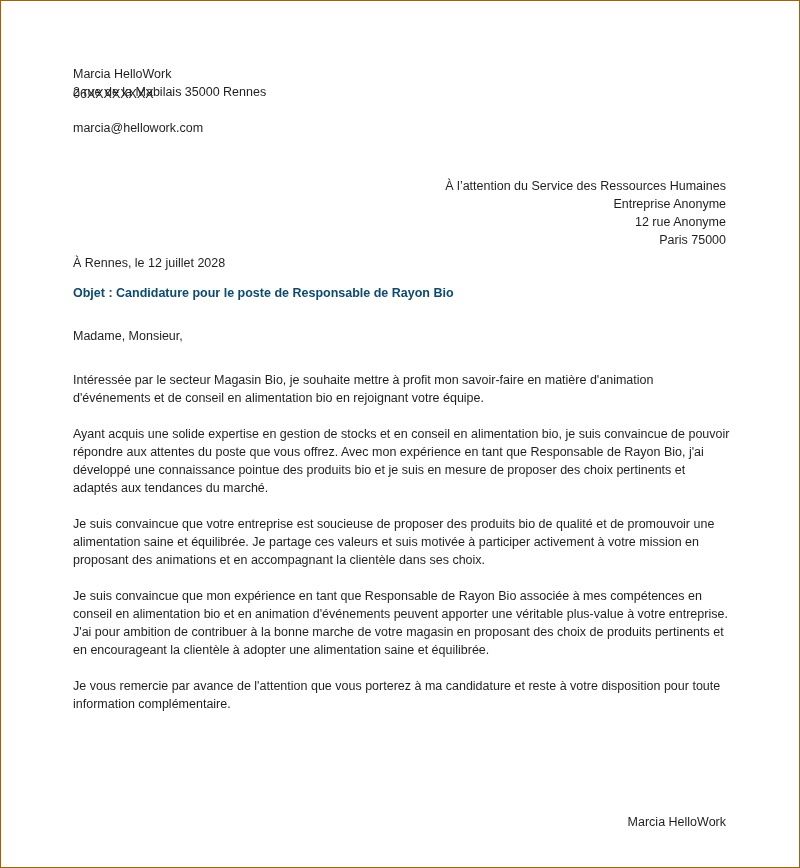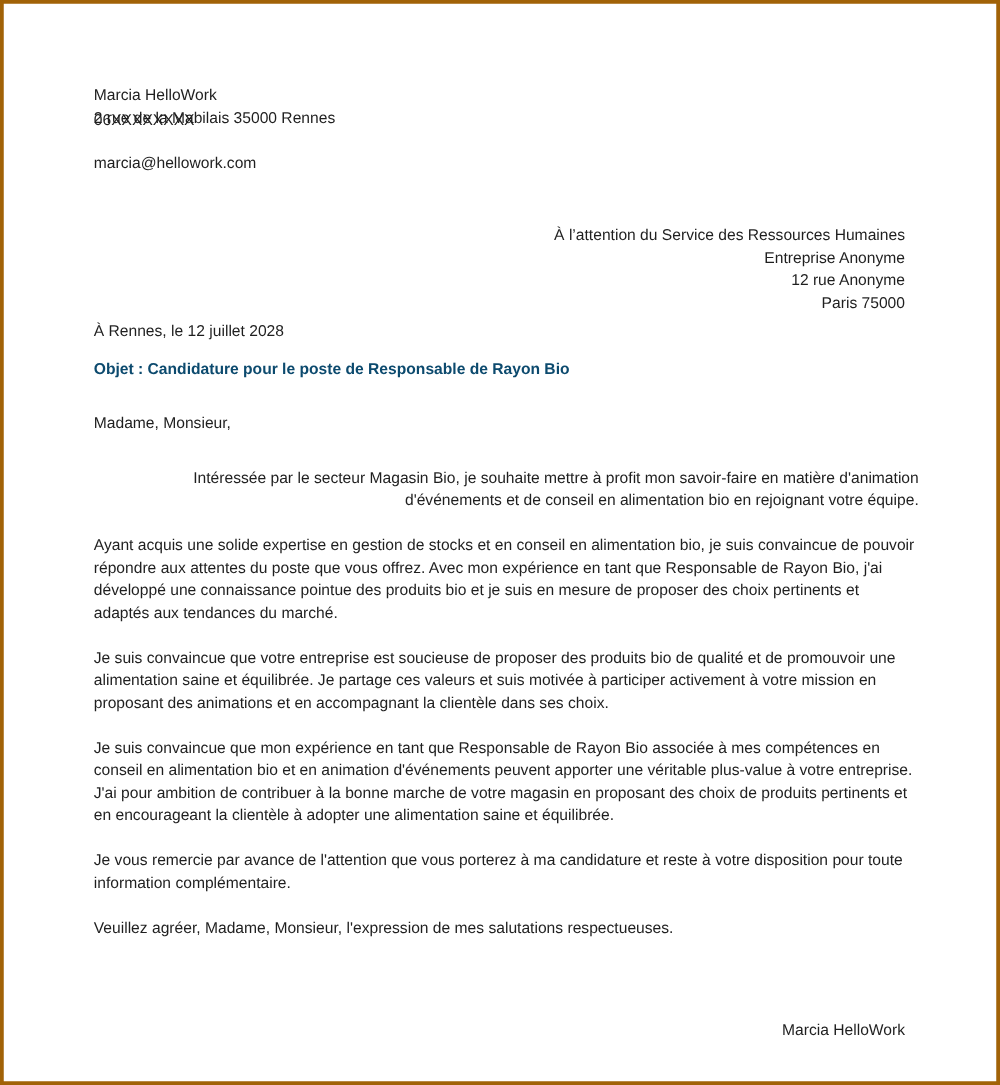--- a/index.html
+++ b/index.html
@@ -9,21 +9,21 @@
     }
     body {
       width: 800px;
       height: 868px;
       overflow: hidden;
     }
     .page {
       box-sizing: border-box;
       width: 800px;
       height: 868px;
-      border: 3px solid #a16207;
+      border: 1px solid #a16207;
       position: relative;
       background: #ffffff;
       font-family: "Liberation Sans", "DejaVu Sans", sans-serif;
       font-size: 12.5px;
       color: #1f1f1f;
     }
     .line {
       position: absolute;
       white-space: nowrap;
       line-height: 18px;
@@ -57,22 +57,21 @@
     <div class="line right" style="top:184px;">12 rue Anonyme</div>
     <div class="line right" style="top:202px;">Paris 75000</div>
   </div>
 
   <div class="line left" style="top:253px;">À Rennes, le 12 juillet 2028</div>
 
   <div class="line left bold" style="top:283px;">Objet : Candidature pour le poste de Responsable de Rayon Bio</div>
 
   <div class="line left" style="top:326px;">Madame, Monsieur,</div>
 
-  <p class="para" style="top:370px;text-align:right;">Intéressée par le secteur Magasin Bio, je souhaite mettre à profit mon savoir-faire en matière d'animation d'événements et de conseil en alimentation bio en rejoignant votre équipe.</p>
+  <p class="para" style="top:370px;">Intéressée par le secteur Magasin Bio, je souhaite mettre à profit mon savoir-faire en matière d'animation d'événements et de conseil en alimentation bio en rejoignant votre équipe.</p>
   <p class="para" style="top:424px;">Ayant acquis une solide expertise en gestion de stocks et en conseil en alimentation bio, je suis convaincue de pouvoir répondre aux attentes du poste que vous offrez. Avec mon expérience en tant que Responsable de Rayon Bio, j'ai développé une connaissance pointue des produits bio et je suis en mesure de proposer des choix pertinents et adaptés aux tendances du marché.</p>
   <p class="para" style="top:514px;">Je suis convaincue que votre entreprise est soucieuse de proposer des produits bio de qualité et de promouvoir une alimentation saine et équilibrée. Je partage ces valeurs et suis motivée à participer activement à votre mission en proposant des animations et en accompagnant la clientèle dans ses choix.</p>
   <p class="para" style="top:586px;">Je suis convaincue que mon expérience en tant que Responsable de Rayon Bio associée à mes compétences en conseil en alimentation bio et en animation d'événements peuvent apporter une véritable plus-value à votre entreprise. J'ai pour ambition de contribuer à la bonne marche de votre magasin en proposant des choix de produits pertinents et en encourageant la clientèle à adopter une alimentation saine et équilibrée.</p>
   <p class="para" style="top:676px;">Je vous remercie par avance de l'attention que vous porterez à ma candidature et reste à votre disposition pour toute information complémentaire.</p>
-  <p class="para" style="top:730px;">Veuillez agréer, Madame, Monsieur, l'expression de mes salutations respectueuses.</p>
 
   <div class="line right" style="top:784px;">Marcia HelloWork</div>
 
 </div>
 
 </body></html>

